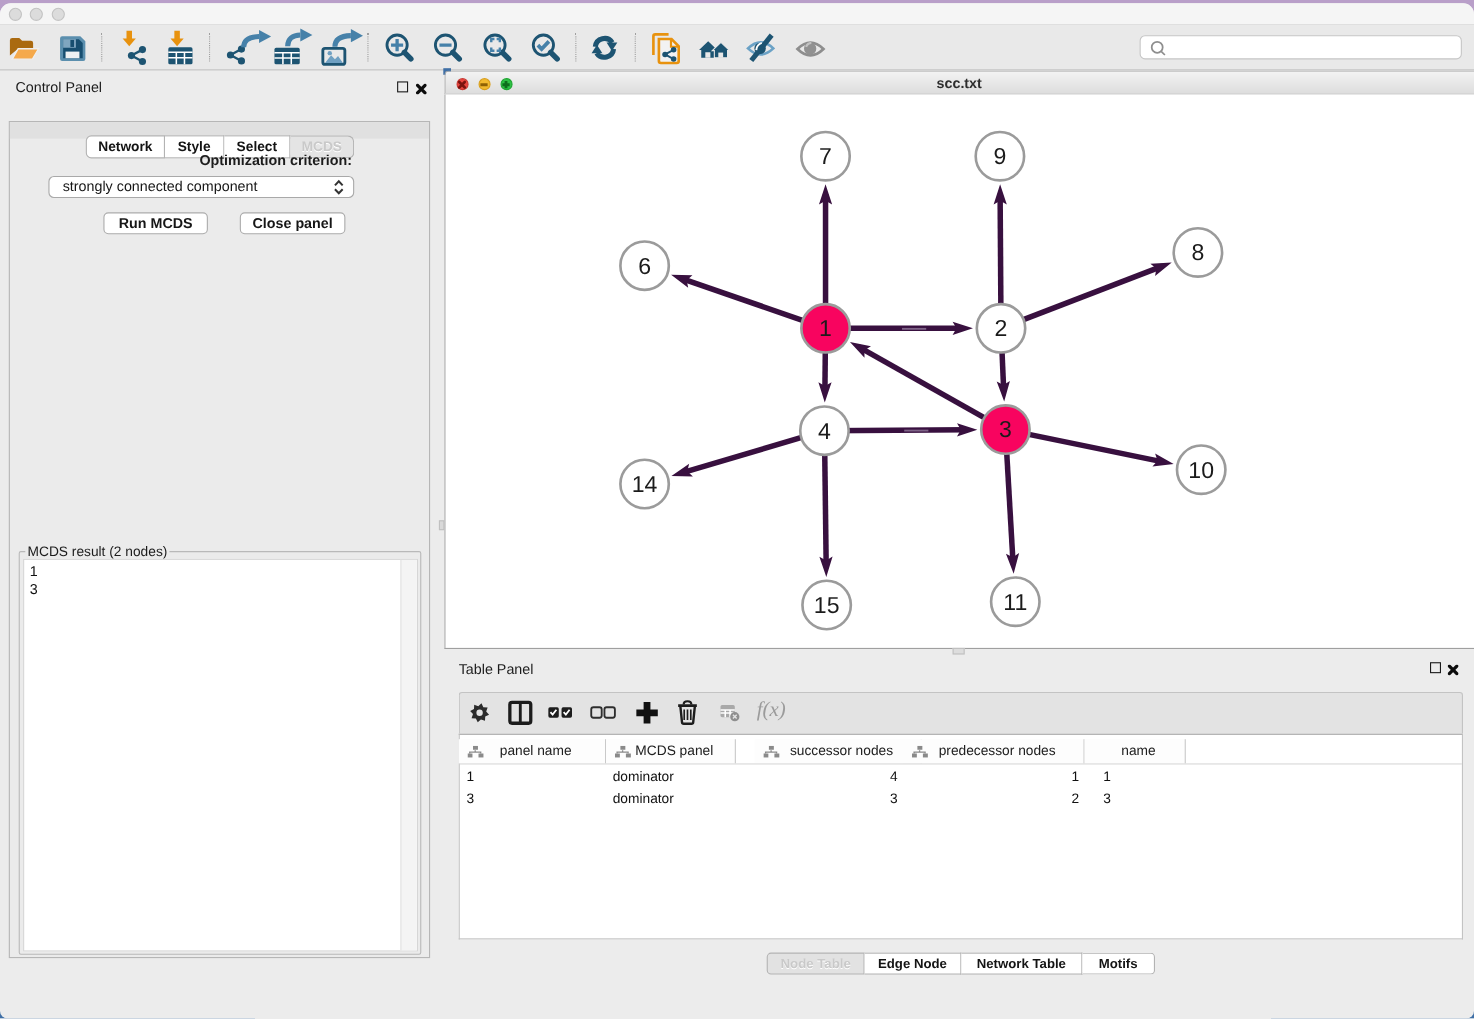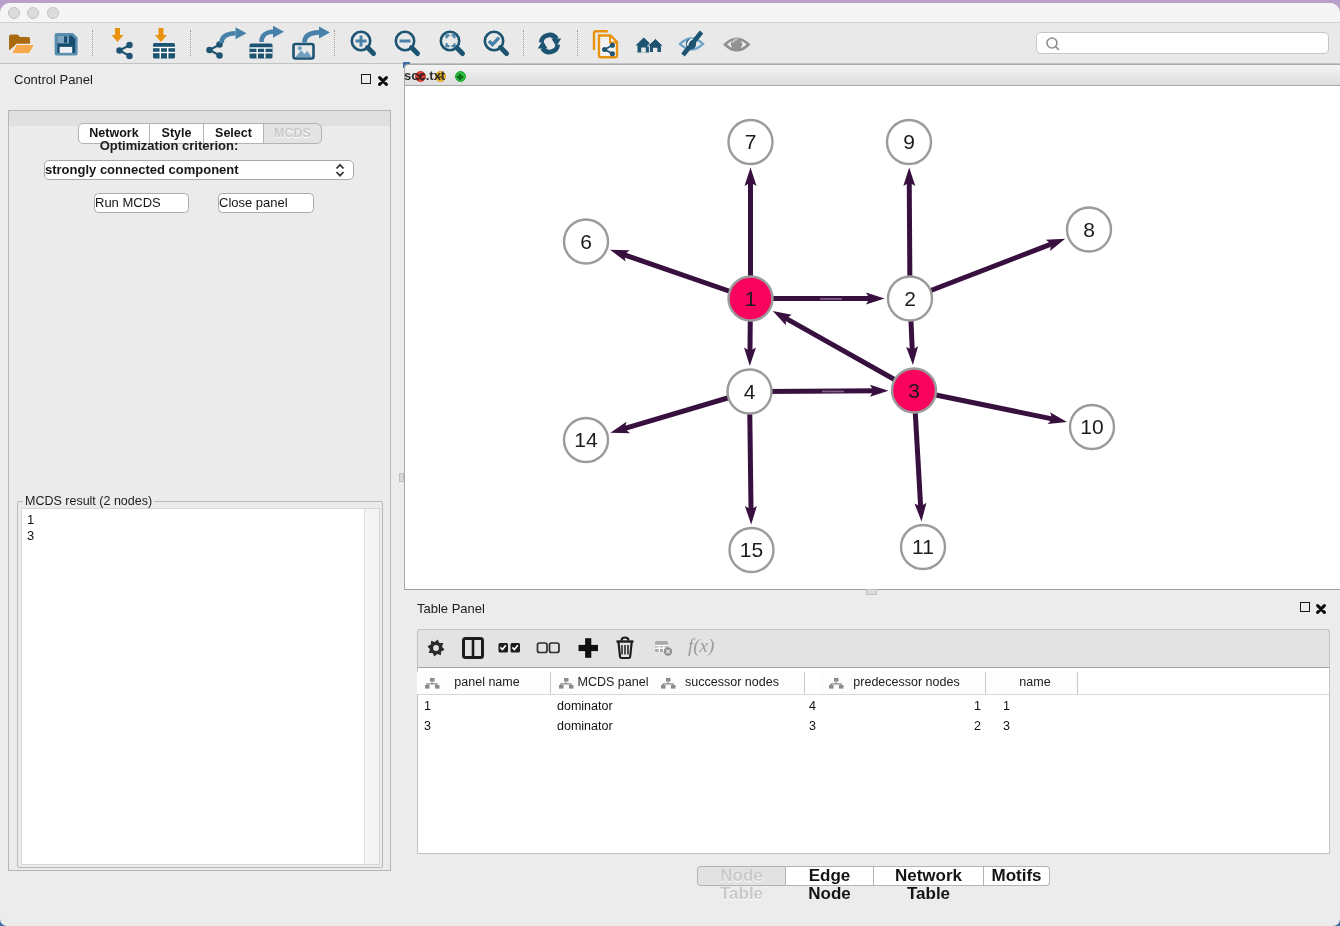--- a/index.html
+++ b/index.html
@@ -25,58 +25,58 @@
 #cp-box { position:absolute; left:8px; top:110px; width:383px; height:761px;
   border:1px solid #b6b6b6; background:#ebebeb; }
 #cp-strip { position:absolute; left:9px; top:111px; width:381px; height:15px;
   background:#e0e0e0; }
 .tabrow { position:absolute; display:flex;margin-top:27px; }
 .tab { font-size:12.5px; font-weight:bold; color:#131313; background:#fff; border:1px solid #b3b3b3;
   border-left:none; height:21px; line-height:19px; text-align:center; }
 .tab.first { border-left:1px solid #b3b3b3; border-radius:5px 0 0 5px; }
 .tab.sel { background:#e4e4e4; color:#c9c9c9; text-shadow:0 1px 0 #fff;
   border-radius:0 6px 5px 0; }
-#opt-label { position:absolute; left:8px; top:138px; width:312px; text-align:center;
+#opt-label { position:absolute; left:8px; top:138px; width:312px; text-align:right;
   font-size:13px; font-weight:bold; color:#1c1c1c;padding-left:10px; }
-#sel { position:absolute; left:44px; top:160px; width:310px; height:20px;
+#sel { position:absolute; left:44px; top:160px; width:278px; height:20px;
   background:#fff; border:1px solid #a9a9a9; border-radius:5px;
-  font-size:13px; font-weight:bold; color:#161616; line-height:18px; }
+  font-size:13px; font-weight:normal; color:#161616; line-height:18px; padding-left:12px; }
 .btn { position:absolute; height:20px; background:#fff; border:1px solid #ababab;
-  border-radius:4.5px; font-size:13px; font-weight:normal; color:#161616; 
+  border-radius:4.5px; font-size:13px; font-weight:bold; color:#161616; text-align:center;
   line-height:18px; }
 #fieldset { position:absolute; left:17px; top:501px; width:366px; height:367px;
   border:1px solid #b9b9b9; border-radius:2px; }
 #legend { position:absolute; left:23px; top:494px; background:#ebebeb;
   font-size:12.5px; color:#1c1c1c; padding:0 2px; }
 #resbox { position:absolute; left:21px; top:508px; width:359px; height:357px;
   background:#fff; border:1px solid #d6d6d6; font-size:13px; color:#111;
   line-height:16px; padding:3px 0 0 5px; }
 #res-scroll { position:absolute; left:364px; top:509px; width:15px; height:355px;
   background:#f4f4f4; border-left:1px solid #e2e2e2; }
 #scc-tb { position:absolute; left:404px; top:64px; width:936px; height:22px;
   background:linear-gradient(#f3f3f3,#dddddd); border:1px solid #a9a9a9;
   border-right:none; border-radius:4px 0 0 0; }
 .tl2 { position:absolute; top:6px; width:11px; height:11px; border-radius:50%; }
-#scc-title { position:absolute; left:404px; top:68px; width:936px; text-align:left;
+#scc-title { position:absolute; left:404px; top:68px; width:936px; text-align:center;
   font-size:13px; font-weight:bold; color:#2e2e2e; }
 #scc-body { position:absolute; left:404px; top:86px; width:936px; height:504px;
   background:#fff; border-left:1px solid #a9a9a9; border-bottom:1px solid #9f9f9f; }
 #tp-title { position:absolute; left:417px; top:601px; font-size:13px; color:#1c1c1c; }
 #tp-toolbar { position:absolute; left:417px; top:629px; width:913px; height:38px;
   background:#e3e3e3; border:1px solid #c3c3c3; border-bottom:none;
   border-radius:3px 3px 0 0; }
 #tp-table { position:absolute; left:417px; top:667px; width:913px; height:187px;
   background:#fff; border:1px solid #c3c3c3; border-top:1px solid #a3a3a3; }
 .th { position:absolute; top:672px; height:22px; background:#fdfdfd;
   border-right:1px solid #c9c9c9; font-size:12.5px; color:#202020; }
 .th span { position:absolute; width:100%; text-align:center; top:3px; left:8px; }
 .hicon { position:absolute; top:6px; left:8px; }
 .cell { position:absolute; font-size:12.5px; color:#111; }
 .btab { position:absolute; top:866px; height:20px; background:#fff;
-  border:1px solid #b3b3b3; border-left:none; font-size:17px; font-weight:bold; color:#141414;
+  border:1px solid #b3b3b3; border-left:none; font-size:12px; font-weight:bold; color:#141414;
   text-align:center; line-height:18px; }
 #status { position:absolute; left:0; top:892px; width:1340px; height:31px;
   background:#ebebeb; border-top:1px solid #c9c9c9; border-radius:0 0 7px 7px; }
 .fx { font-family:"Liberation Serif",serif; font-style:italic; font-size:19px;
   color:#9b9b9b; }
 </style></head><body>
 <div id="desktop">
 <div id="win"></div>
 <div id="titlebar">
   <div class="tl" style="left:7.5px"></div>
@@ -326,21 +326,21 @@
       <svg class="hicon" width="15" height="12">
         <g fill="#8a8a8a">
           <rect x="5" y="0" width="4.5" height="3.6"></rect>
           <rect x="0" y="7" width="4.5" height="3.6"></rect>
           <rect x="10" y="7" width="4.5" height="3.6"></rect>
         </g>
         <path d="M7,4 v2 M2,7 v-1.2 h10 v1.2" fill="none" stroke="#8a8a8a" stroke-width="1.2"></path>
       </svg>
       <span style="width:108px">MCDS panel</span>
     </div>
-<div class="th" style="left:653px;width:152px">
+<div class="th" style="left:686px;width:152px">
       <svg class="hicon" width="15" height="12">
         <g fill="#8a8a8a">
           <rect x="5" y="0" width="4.5" height="3.6"></rect>
           <rect x="0" y="7" width="4.5" height="3.6"></rect>
           <rect x="10" y="7" width="4.5" height="3.6"></rect>
         </g>
         <path d="M7,4 v2 M2,7 v-1.2 h10 v1.2" fill="none" stroke="#8a8a8a" stroke-width="1.2"></path>
       </svg>
       <span style="width:142px">successor nodes</span>
     </div>

